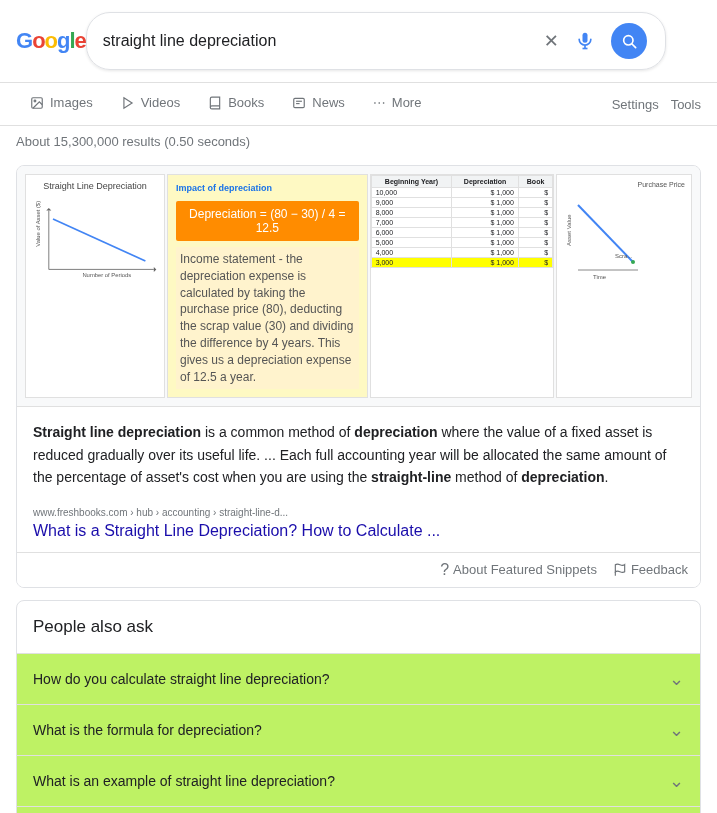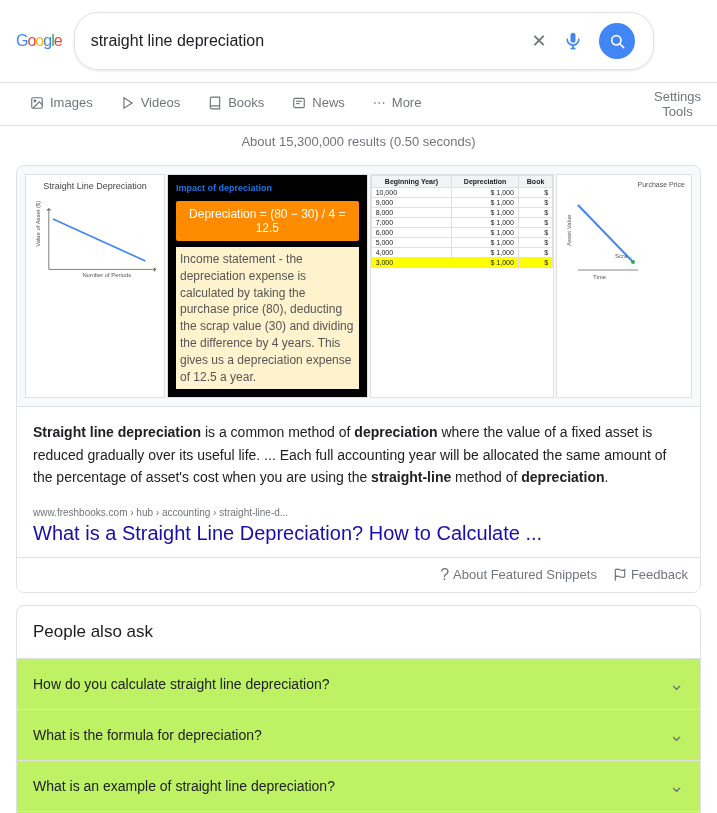--- a/index.html
+++ b/index.html
@@ -6,23 +6,22 @@
     body { font-family: Arial, sans-serif; background: #fff; color: #202124; font-size: 14px; width: 717px; }
 
     
     .search-header {
       display: flex;
       align-items: center;
       padding: 12px 16px;
       border-bottom: 1px solid #e0e0e0;
     }
     .google-logo {
-      font-size: 16px;
-      font-weight: normal;
-      margin-right: 12px;
+      font-size: 22px;
+      font-weight: bold;
       color: #4285f4;
       letter-spacing: -1px;
       flex-shrink: 0;
     }
     .google-logo span:nth-child(1) { color: #4285f4; }
     .google-logo span:nth-child(2) { color: #ea4335; }
     .google-logo span:nth-child(3) { color: #fbbc05; }
     .google-logo span:nth-child(4) { color: #4285f4; }
     .google-logo span:nth-child(5) { color: #34a853; }
     .google-logo span:nth-child(6) { color: #ea4335; }
@@ -87,35 +86,34 @@
       cursor: pointer;
       border-bottom: 3px solid transparent;
       text-decoration: none;
       white-space: nowrap;
     }
     .nav-tab.active {
       color: #1a73e8;
       border-bottom: 3px solid #1a73e8;
     }
     .nav-spacer { flex: 1; }
-    .nav-right { display: flex; align-items: center; gap: 0; flex-direction: column; }
+    .nav-right { display: flex; align-items: center; gap: 12px; }
     .nav-right-link {
       font-size: 13px;
       color: #70757a;
       cursor: pointer;
       text-decoration: none;
     }
 
     
     .results-count {
       padding: 8px 16px;
       font-size: 13px;
       color: #70757a;
       border-bottom: none;
-      text-align: center;
     }
 
     
     .main-content {
       padding: 8px 16px;
     }
 
     
     .featured-card {
       border: 1px solid #dfe1e5;
@@ -148,21 +146,21 @@
       font-size: 9px;
       text-align: center;
       color: #444;
       margin-bottom: 4px;
     }
     .graph-svg { width: 100%; height: 90px; }
 
     
     .formula-panel {
       flex: 1.5;
-      background: #000000;
+      background: #fef9c3;
       border: 1px solid #e0e0e0;
       padding: 8px;
       min-width: 160px;
     }
     .formula-title {
       font-size: 9px;
       color: #1a73e8;
       font-weight: bold;
       margin-bottom: 8px;
     }
@@ -241,21 +239,21 @@
     
     .source-area {
       padding: 4px 16px 12px;
     }
     .source-url {
       font-size: 10px;
       color: #70757a;
       margin-bottom: 4px;
     }
     .source-link {
-      font-size: 20px;
+      font-size: 16px;
       color: #1a0dab;
       text-decoration: none;
     }
 
     
     .snippet-footer {
       display: flex;
       align-items: center;
       justify-content: flex-end;
       padding: 8px 12px;

